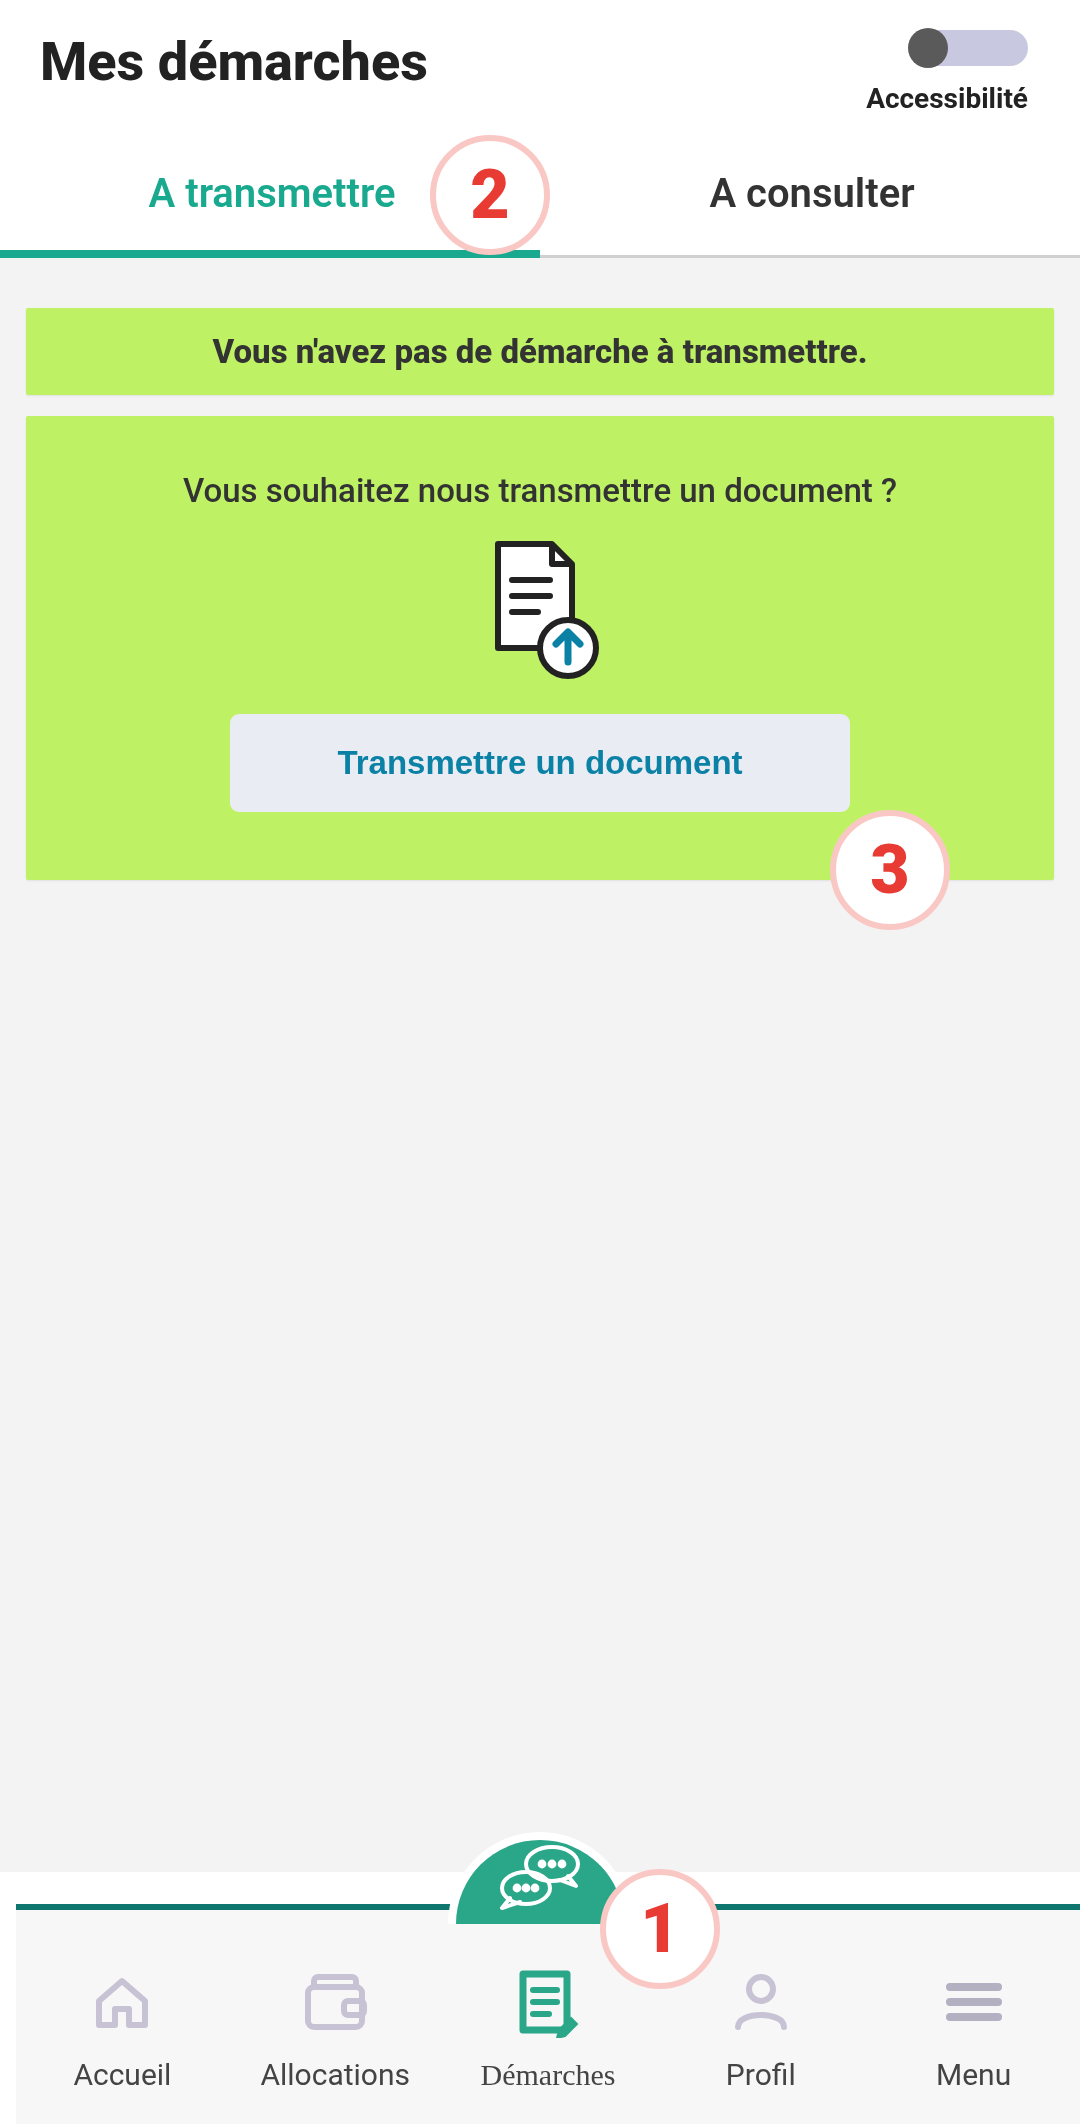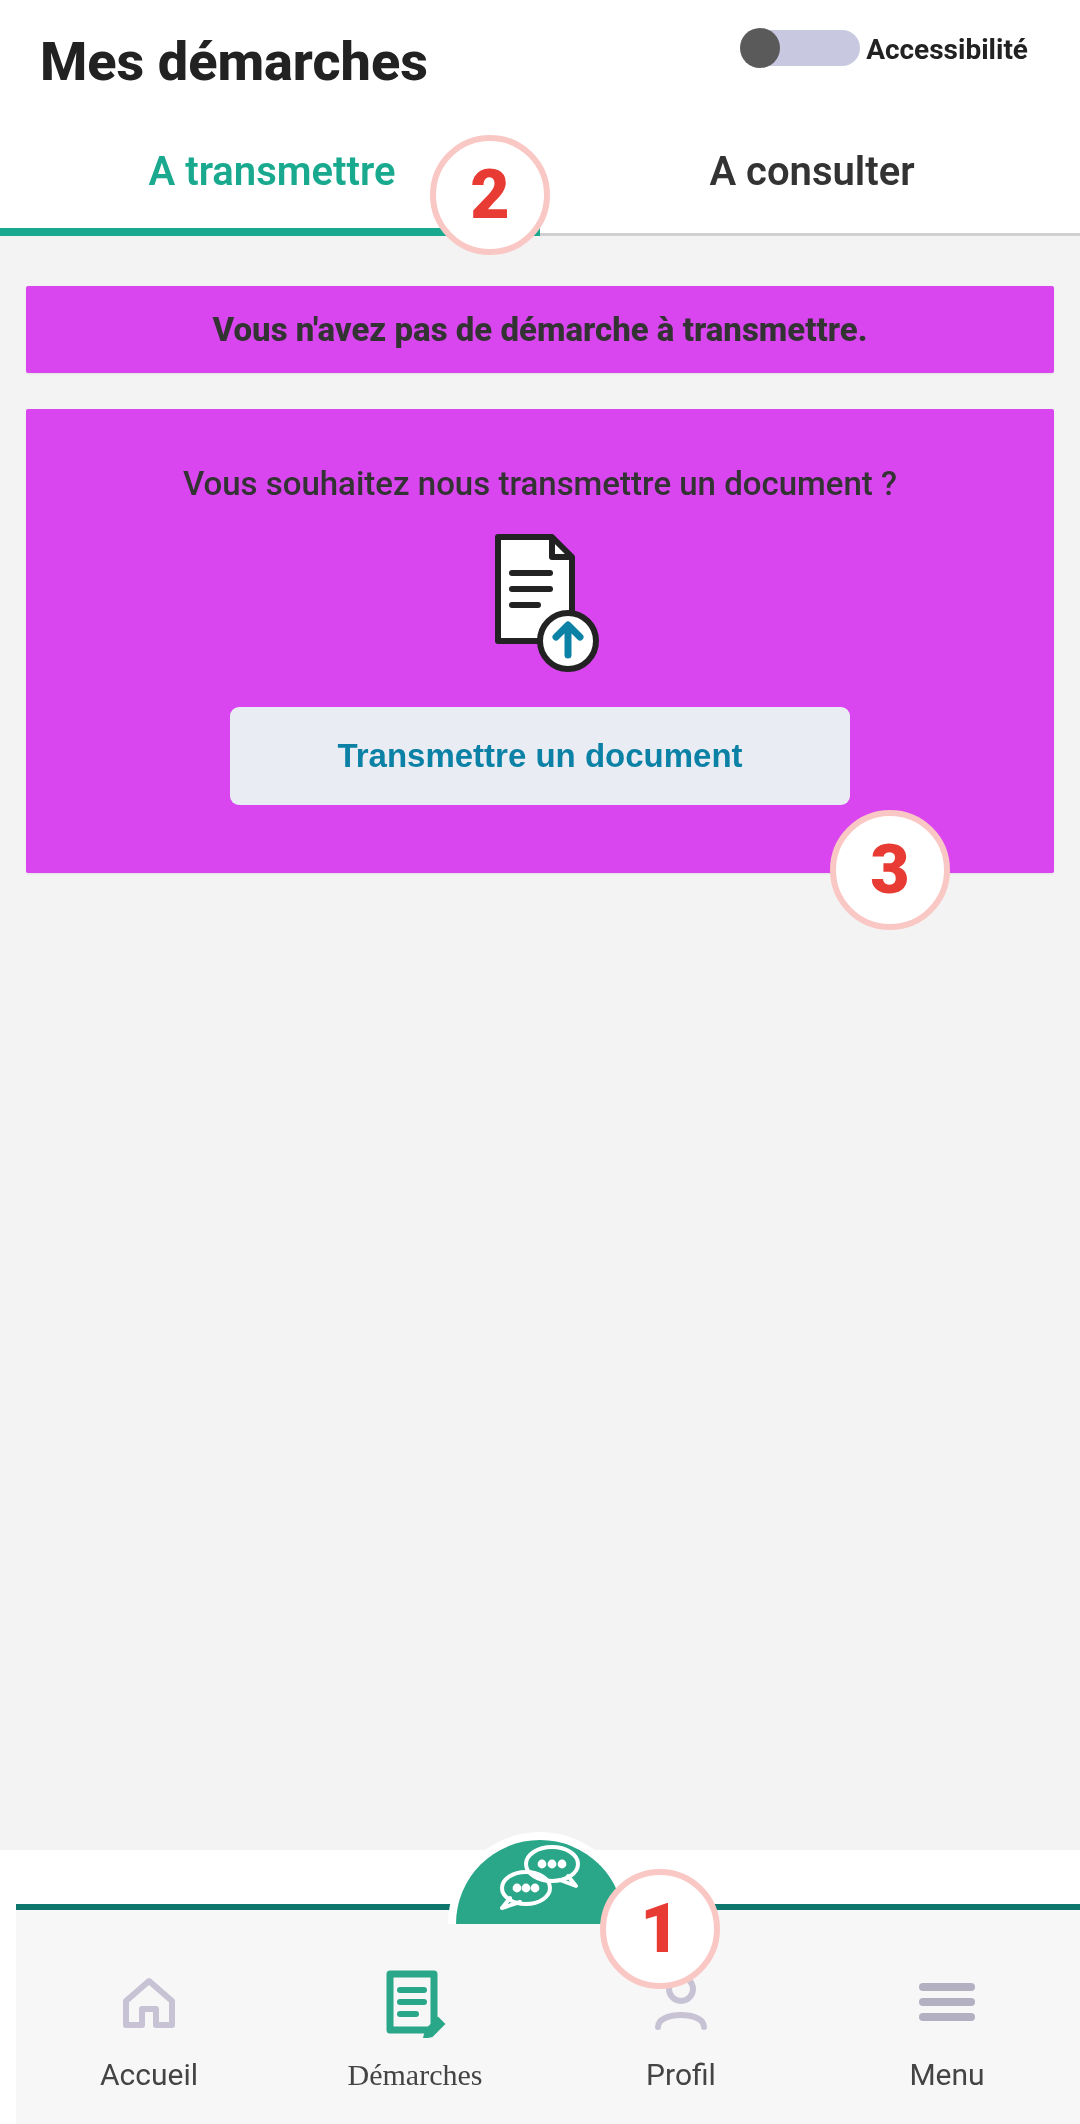--- a/index.html
+++ b/index.html
@@ -22,23 +22,23 @@
       align-items: flex-start;
       background: #fff;
     }
     .page-title {
       font-size: 54px;
       font-weight: 800;
       color: #222;
     }
     .accessibility-wrap {
       display: flex;
-      flex-direction: row;
+      flex-direction: column;
       align-items: flex-end;
-      gap: 6px;
+      gap: 16px;
     }
     .toggle-track {
       width: 118px;
       height: 36px;
       background: #c8c8e0;
       border-radius: 20px;
       position: relative;
     }
     .toggle-knob {
       position: absolute;
@@ -83,24 +83,24 @@
     }
     .tab .text {
       display: inline-block;
     }
     .content {
       background: #f3f3f3;
       min-height: calc(100% - 290px - 220px);
       padding: 50px 26px 0 26px;
     }
     .card {
-      background: #d946ef;
+      background: #bef264;
       border-radius: 2px;
       box-shadow: 0 1px 2px rgba(0,0,0,0.08);
-      margin-bottom: 36px;
+      margin-bottom: 21px;
     }
     .card-empty {
       padding: 24px 20px;
       text-align: center;
       font-size: 33px;
       font-weight: 800;
       color: #333;
     }
     .card-upload {
       padding: 55px 60px 68px 60px;
@@ -264,20 +264,30 @@
 
 <div class="bottom-nav">
   <div class="nav-item">
     <span class="icon-wrap">
       <svg width="66" height="66" viewBox="0 0 66 66">
         <path d="M10 32 L33 12 L56 32 L56 56 L40 56 L40 40 L26 40 L26 56 L10 56 Z" fill="none" stroke="#c7c3d4" stroke-width="6" stroke-linejoin="round"></path>
       </svg>
     </span>
     <span class="nav-label">Accueil</span>
   </div>
+  <div class="nav-item">
+    <span class="icon-wrap">
+      <svg width="70" height="66" viewBox="0 0 70 66">
+        <rect x="8" y="18" width="54" height="40" rx="6" fill="none" stroke="#c7c3d4" stroke-width="6"></rect>
+        <path d="M14 18 L14 12 A4 4 0 0 1 18 8 L52 8 A4 4 0 0 1 56 12 L56 18" fill="none" stroke="#c7c3d4" stroke-width="6"></path>
+        <rect x="44" y="32" width="20" height="14" rx="4" fill="none" stroke="#c7c3d4" stroke-width="6"></rect>
+      </svg>
+    </span>
+    <span class="nav-label">Allocations</span>
+  </div>
   <div class="nav-item active">
     <span class="icon-wrap">
       <svg width="70" height="70" viewBox="0 0 70 70">
         <rect x="10" y="6" width="44" height="56" fill="none" stroke="#2aa788" stroke-width="7" stroke-linejoin="round"></rect>
         <line x1="20" y1="22" x2="44" y2="22" stroke="#2aa788" stroke-width="6" stroke-linecap="round"></line>
         <line x1="20" y1="34" x2="44" y2="34" stroke="#2aa788" stroke-width="6" stroke-linecap="round"></line>
         <line x1="20" y1="46" x2="36" y2="46" stroke="#2aa788" stroke-width="6" stroke-linecap="round"></line>
         <path d="M46 62 L58 50 L64 56 L52 68 L44 70 Z" fill="#2aa788" stroke="#2aa788" stroke-width="2"></path>
       </svg>
     </span>

